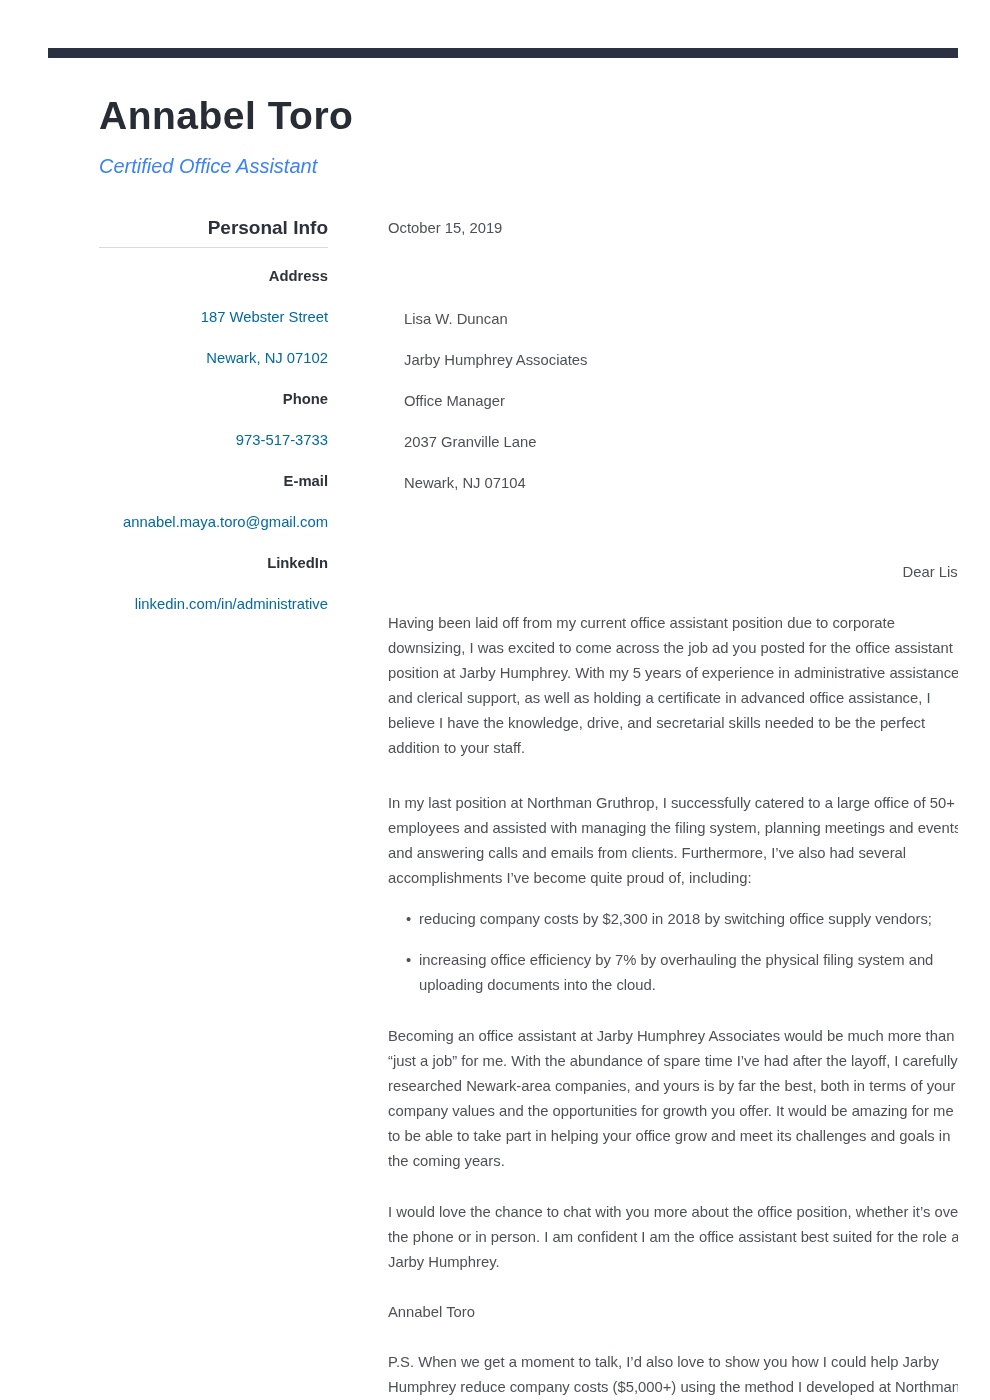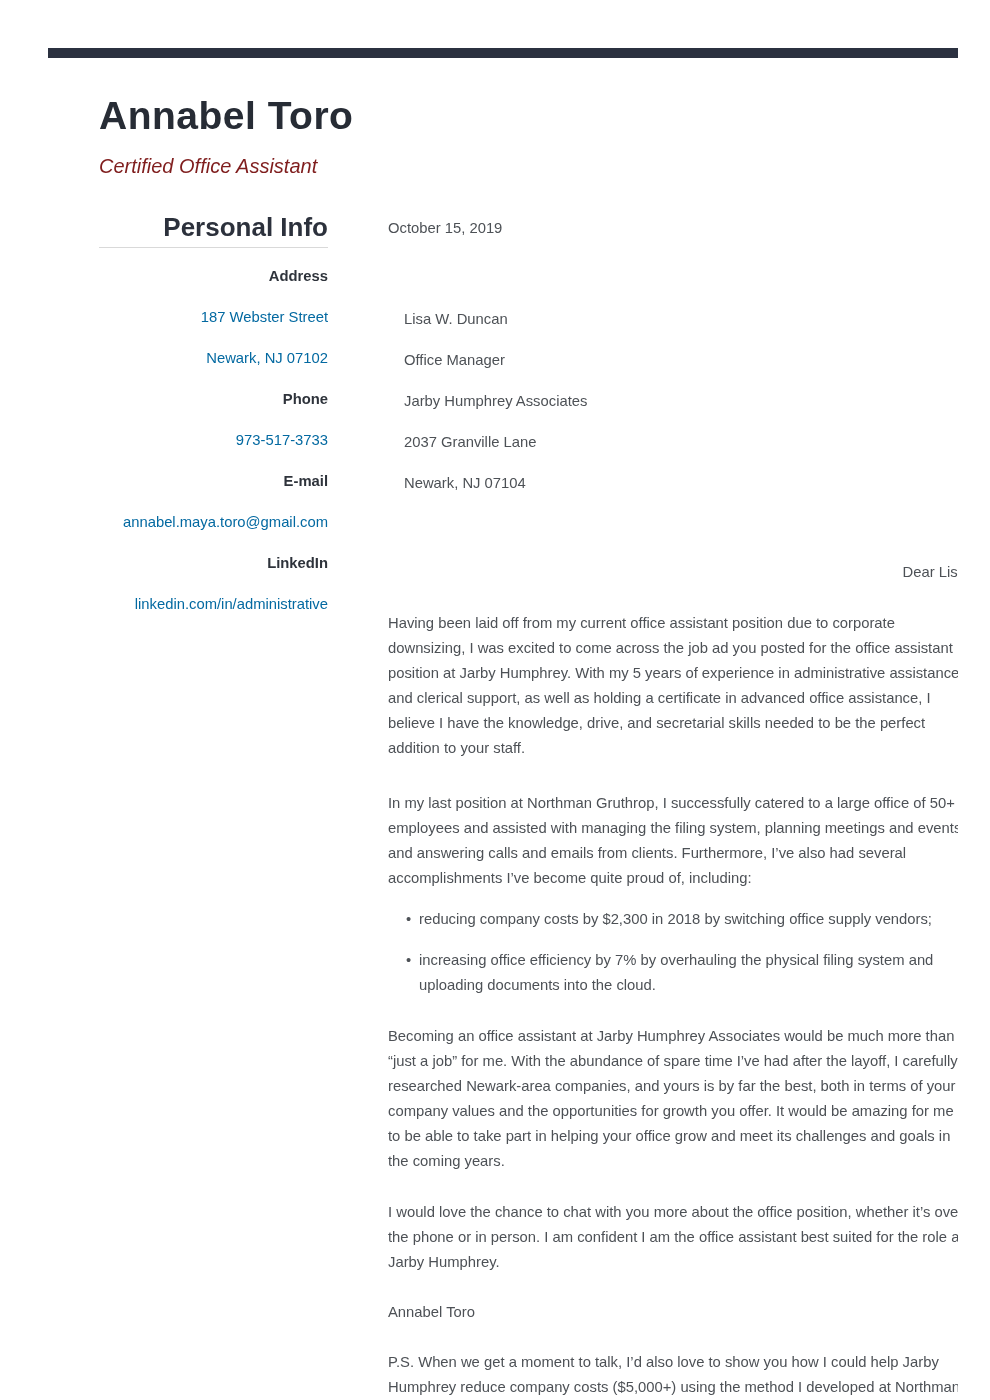--- a/index.html
+++ b/index.html
@@ -32,33 +32,33 @@
     font-size: 39px;
     font-weight: bold;
     color: #272c35;
     letter-spacing: 0.5px;
     line-height: 1.15;
   }
   .candidate-title {
     margin-top: 9px;
     font-size: 20px;
     font-style: italic;
-    color: #7f1d1d;
+    color: #3b82f6;
   }
 
   
   .sidebar {
     position: absolute;
     left: 35px;
     top: 152px;
     width: 261px;
     text-align: right;
   }
   .sidebar-heading {
-    font-size: 26px;
+    font-size: 19px;
     font-weight: bold;
     color: #2c313c;
     line-height: 23px;
     padding-bottom: 8px;
     border-bottom: 1px solid #d9d9d9;
   }
   .field-label {
     margin-top: 11px;
     font-size: 14.8px;
     font-weight: bold;
@@ -131,22 +131,22 @@
 
     <div class="field-label">LinkedIn</div>
     <div class="field-value">linkedin.com/in/administrative</div>
   </div>
 
   <div class="main">
     <div class="letter-date">October 15, 2019</div>
 
     <div class="recipient-block">
       <div>Lisa W. Duncan</div>
+      <div>Jarby Humphrey Associates</div>
       <div>Office Manager</div>
-      <div>Jarby Humphrey Associates</div>
       <div>2037 Granville Lane</div>
       <div>Newark, NJ 07104</div>
     </div>
 
     <div class="salutation">Dear Lisa:</div>
 
     <p class="para">Having been laid off from my current office assistant position due to corporate downsizing, I was excited to come across the job ad you posted for the office assistant position at Jarby Humphrey. With my 5 years of experience in administrative assistance and clerical support, as well as holding a certificate in advanced office assistance, I believe I have the knowledge, drive, and secretarial skills needed to be the perfect addition to your staff.</p>
 
     <p class="para para-2">In my last position at Northman Gruthrop, I successfully catered to a large office of 50+ employees and assisted with managing the filing system, planning meetings and events, and answering calls and emails from clients. Furthermore, I’ve also had several accomplishments I’ve become quite proud of, including:</p>
 

